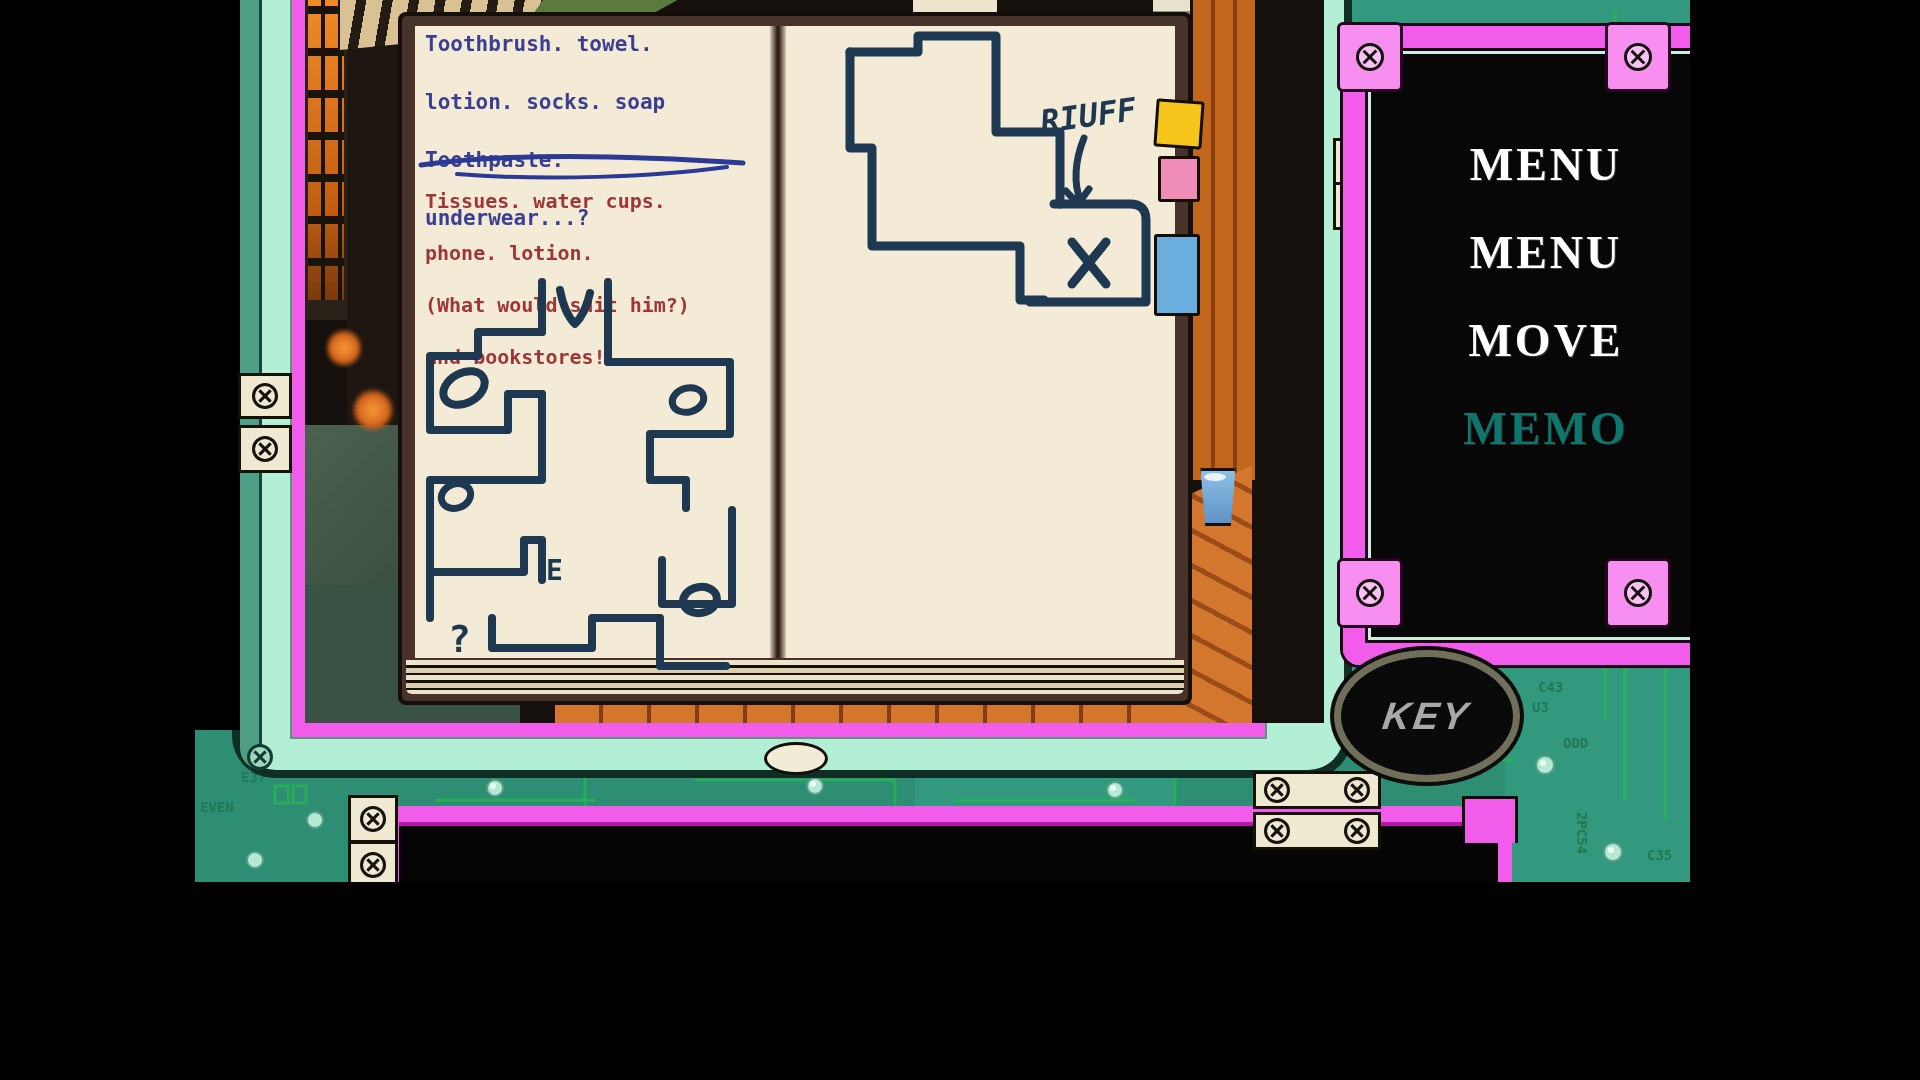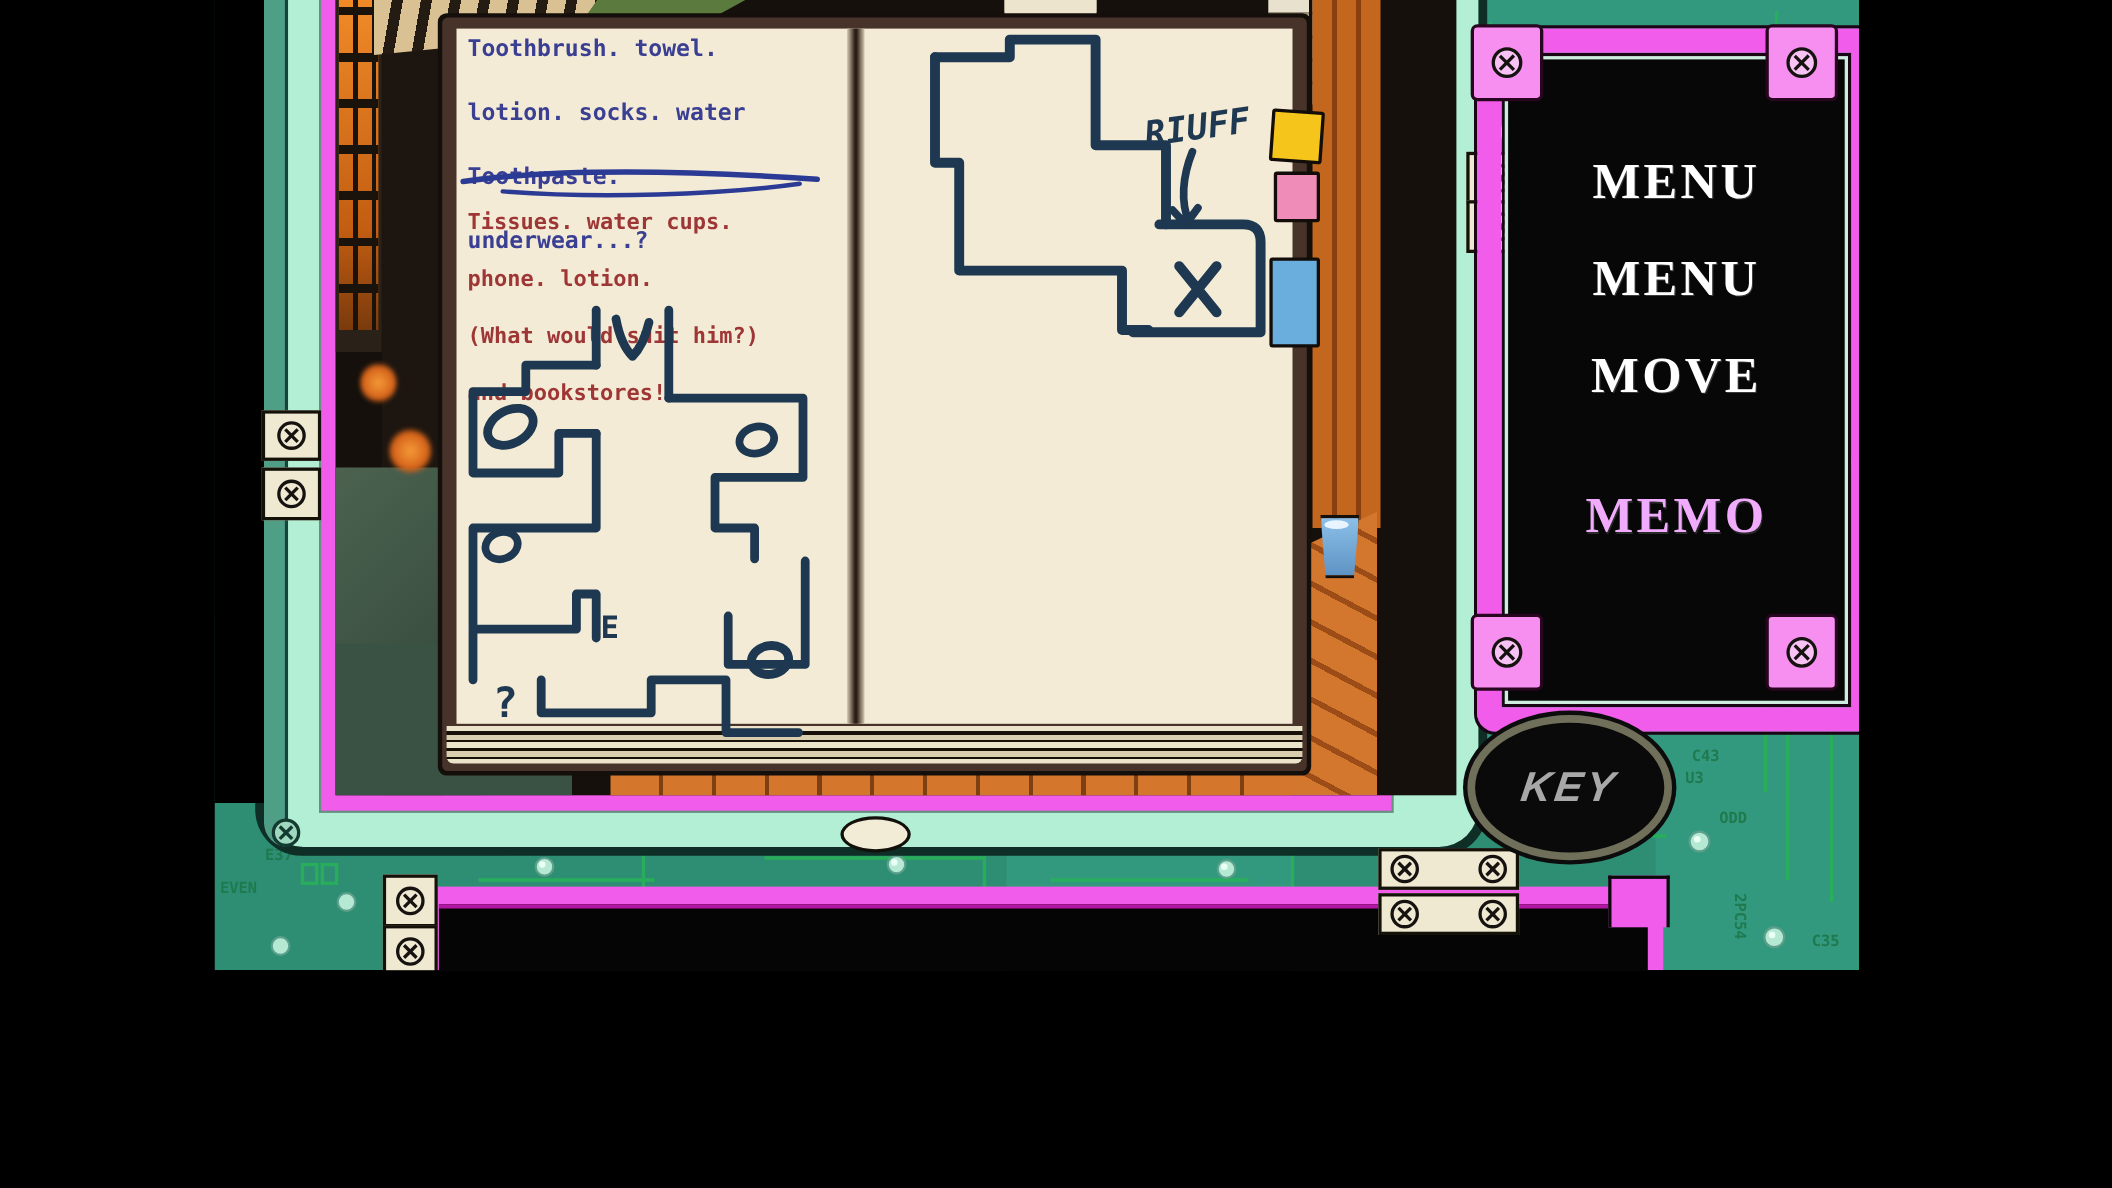--- a/index.html
+++ b/index.html
@@ -75,28 +75,28 @@
   #blue-notes{left:120px;top:30px;color:#3a3f93;font-size:21px;line-height:29px;}
   #red-notes{left:120px;top:188px;color:#9e3636;font-size:20px;line-height:26px;}
 
   .tab{position:absolute;border:3px solid #120d08;border-radius:3px;z-index:6;}
   #tab-yellow{left:850px;top:100px;width:42px;height:42px;background:#f6c51c;transform:rotate(4deg);}
   #tab-pink{left:853px;top:156px;width:36px;height:40px;background:#ef8cb8;}
   #tab-blue{left:849px;top:234px;width:40px;height:76px;background:#6aaede;}
 
   
   #menu-frame{left:1343px;top:26px;width:318px;height:595px;border:22px solid #f25cea;border-radius:16px;
-    box-shadow:0 0 0 3px #1a0514, inset 0 0 0 3px #1a0514;z-index:6;}
+    box-shadow:0 0 0 3px #1a0514, inset 0 0 0 3px #1a0514;z-index:6;padding-left:44px;}
   #menu-screen{position:absolute;left:3px;top:3px;right:3px;bottom:3px;background:#070707;
     border:3px solid #cdeede;display:flex;flex-direction:column;align-items:center;padding-top:84px;gap:35px;box-sizing:border-box;}
   .corner{position:absolute;width:60px;height:64px;background:#f78ff0;border:3px solid #28061f;border-radius:6px;
     display:flex;align-items:center;justify-content:center;z-index:7;}
   .menu-item{font-family:"Liberation Serif", serif;font-weight:bold;font-size:46px;letter-spacing:3px;
     color:#ffffff;text-shadow:1px 1px 0 #3a3a3a;cursor:pointer;}
-  .menu-item.disabled{color:#f0abfc;text-shadow:1px 1px 0 #2a2a2a;margin-top:40px;}
+  .menu-item.disabled{color:#0f766e;text-shadow:1px 1px 0 #2a2a2a;}
 
   
   #key-btn{left:1334px;top:650px;width:172px;height:118px;background:#0a0a0a;border:7px solid #6f6f5a;
     border-radius:50%;box-shadow:0 0 0 4px #0c0c0c;display:flex;align-items:center;justify-content:center;z-index:6;}
   #key-label{font-family:"Liberation Sans", sans-serif;font-weight:bold;font-style:italic;font-size:38px;
     letter-spacing:3px;color:#a8a8a8;transform:skewX(-8deg);}
 
   
   #msg-box{left:385px;top:806px;width:1127px;height:76px;background:#f25cea;z-index:4;}
   #msg-inner{position:absolute;left:14px;top:16px;right:14px;bottom:0;background:#050505;box-shadow:inset 0 4px 0 #b517a5;}
@@ -212,21 +212,21 @@
       <div class="abs glow" style="left:112px;top:402px;width:34px;height:36px;"></div>
 
       <div id="book" class="abs">
         <div id="book-cover"></div>
         <div id="page-stack"></div>
         <div id="pages"></div>
         <div id="gutter"></div>
       </div>
 
       <div id="blue-notes" class="note"><span>Toothbrush. towel.</span><br>
-<span>lotion. socks. water</span><br>
+<span>lotion. socks. soap</span><br>
 <span>Toothpaste.</span><br>
 <span>underwear...?</span></div>
 
       <svg class="abs" style="left:110px;top:150px;" width="335" height="34" viewBox="0 0 335 34">
         <path d="M6,15 C90,3 210,5 328,13" stroke="#2b3a94" stroke-width="5" fill="none" stroke-linecap="round"></path>
         <path d="M42,24 C130,31 240,27 312,17" stroke="#2b3a94" stroke-width="4" fill="none" stroke-linecap="round"></path>
       </svg>
 
       <div id="red-notes" class="note"><span>Tissues. water cups.</span><br>
 <span>phone. lotion.</span><br>

